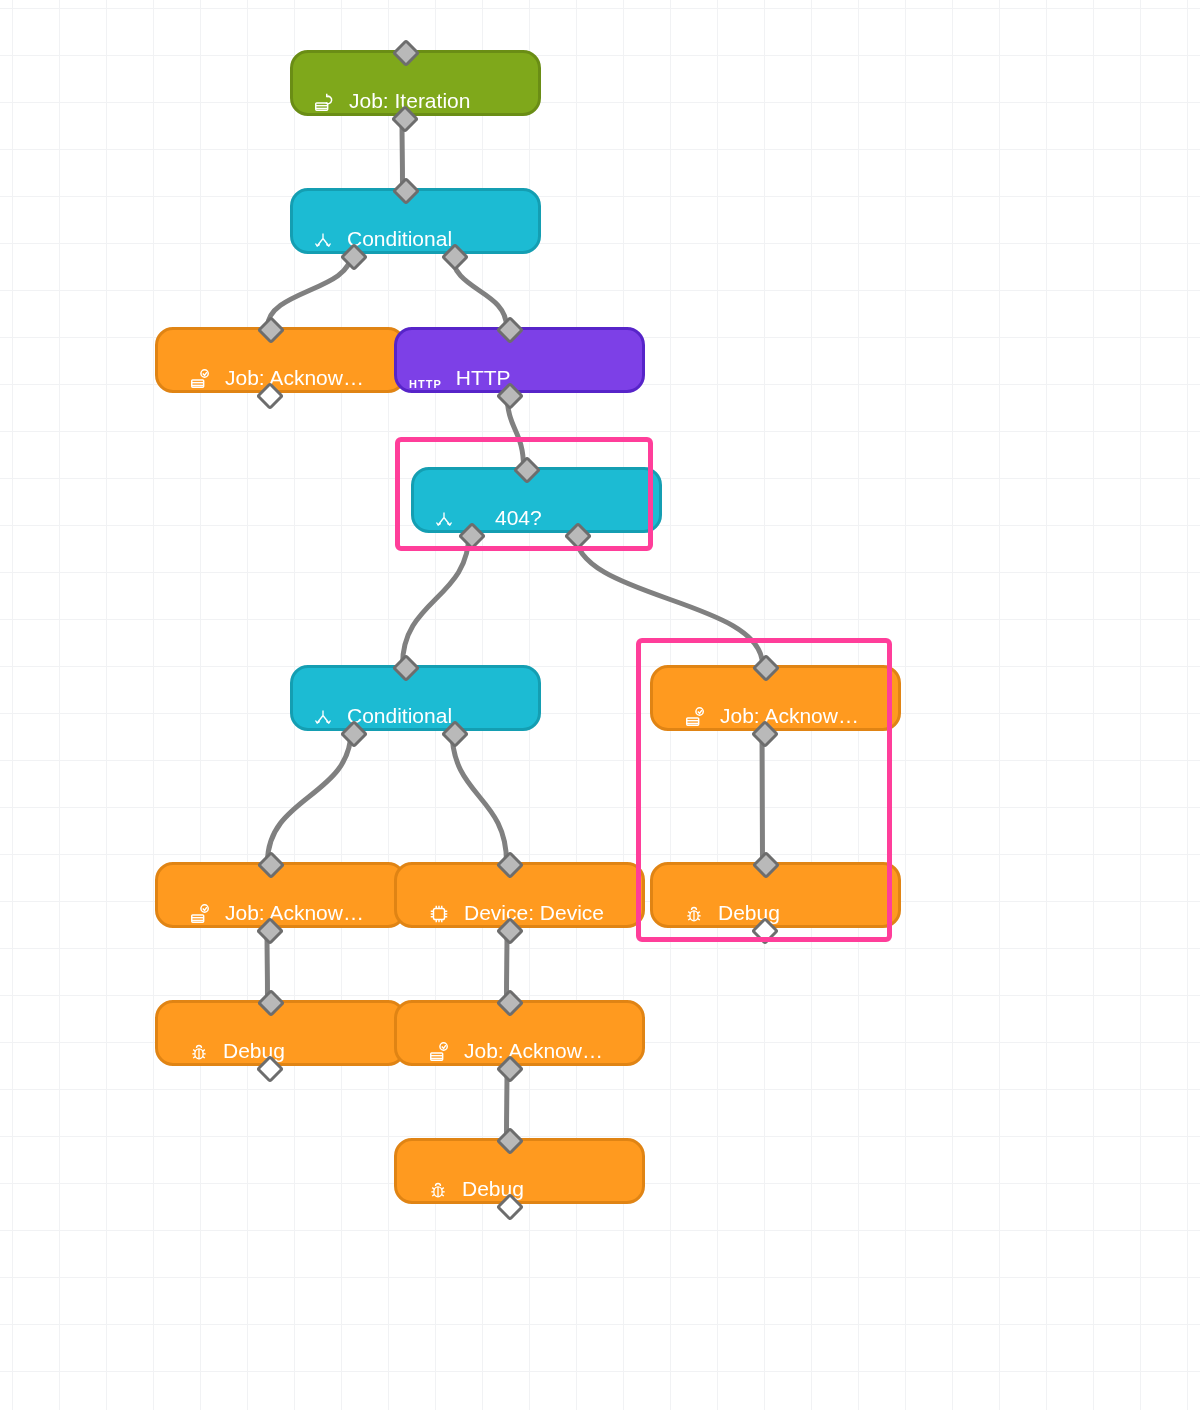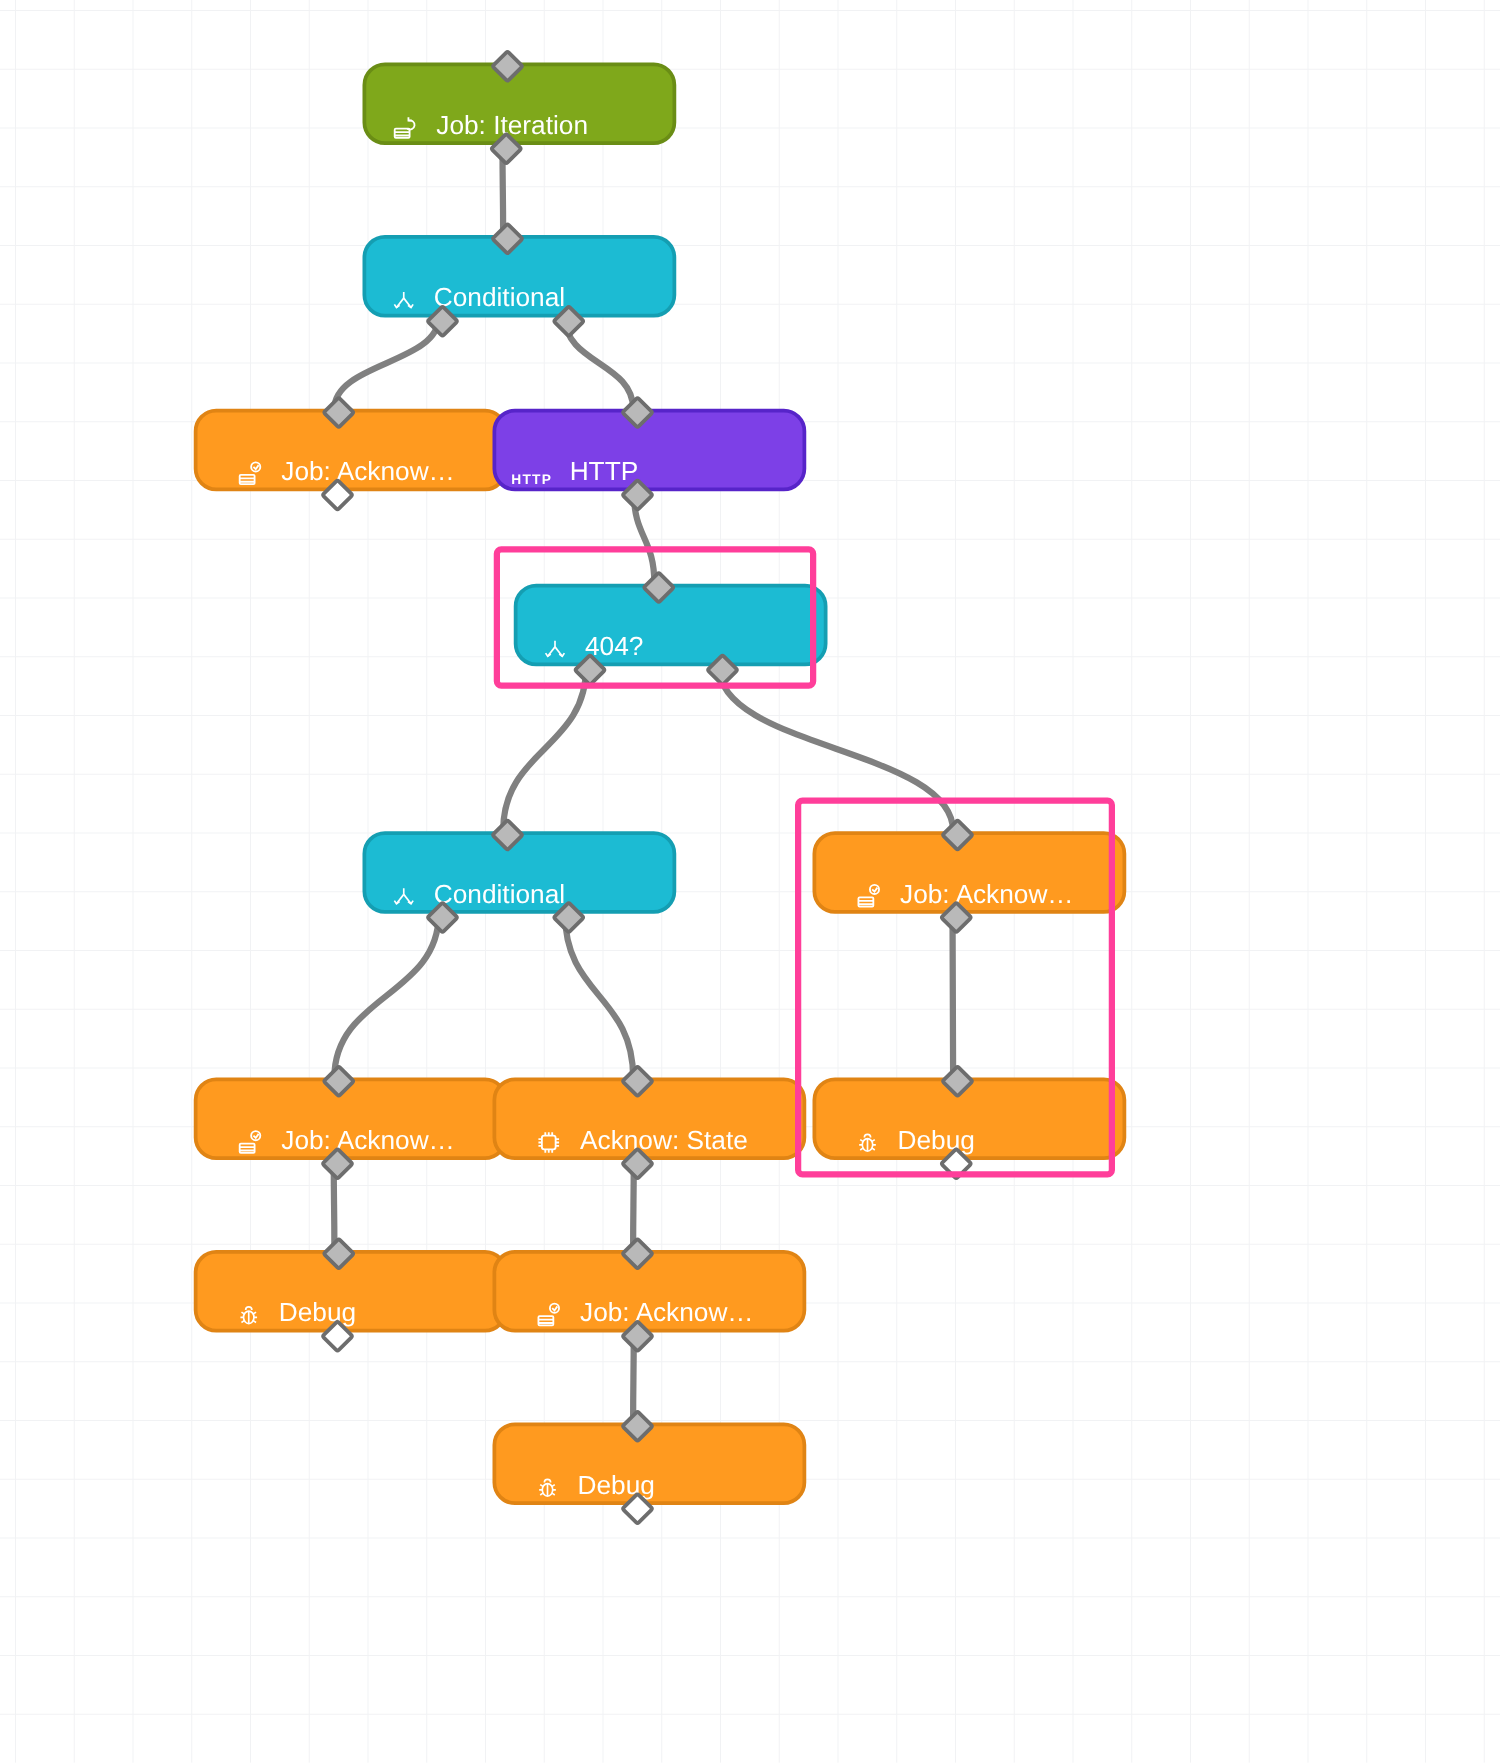--- a/index.html
+++ b/index.html
@@ -158,21 +158,21 @@
       <div class="port port-out-white" style="left: 112px; top: 66px;"></div>
     </div>
     <div class="node node-purple" style="left: 394px; top: 327px; padding-left: 12px;">
       <span class="icon">
         <span class="http-badge">HTTP</span>
       </span>
       <span class="label">HTTP</span>
       <div class="port" style="left: 112.5px; top: 0px;"></div>
       <div class="port" style="left: 113px; top: 66px;"></div>
     </div>
-    <div class="node node-cyan" style="left: 411px; top: 467px;">
+    <div class="node node-cyan" style="left: 411px; top: 467px; gap: 27px;">
       <span class="icon">
         <svg class="ic" width="20" height="20" viewBox="0 0 24 24">
           <path d="M12 3 L12 9"></path>
           <path d="M12 9 L5 18"></path>
           <path d="M12 9 L19 18"></path>
           <polyline points="3,15 5,18 8,16" fill="none"></polyline>
           <polyline points="21,15 19,18 16,16" fill="none"></polyline>
         </svg>
       </span>
       <span class="label">404?</span>
@@ -234,21 +234,21 @@
           <line x1="12" y1="18" x2="12" y2="21"></line>
           <line x1="15" y1="18" x2="15" y2="21"></line>
           <line x1="3" y1="9" x2="6" y2="9"></line>
           <line x1="3" y1="12" x2="6" y2="12"></line>
           <line x1="3" y1="15" x2="6" y2="15"></line>
           <line x1="18" y1="9" x2="21" y2="9"></line>
           <line x1="18" y1="12" x2="21" y2="12"></line>
           <line x1="18" y1="15" x2="21" y2="15"></line>
         </svg>
       </span>
-      <span class="label">Acknow: State</span>
+      <span class="label">Device: Device</span>
       <div class="port" style="left: 112.5px; top: 0px;"></div>
       <div class="port" style="left: 113px; top: 66px;"></div>
     </div>
     <div class="node node-orange" style="left: 650px; top: 862px;">
       <span class="icon">
         <svg class="ic" width="20" height="20" viewBox="0 0 24 24">
           <ellipse cx="12" cy="13" rx="5" ry="6"></ellipse>
           <line x1="12" y1="7" x2="12" y2="19"></line>
           <path d="M9 6 a3 3 0 0 1 6 0"></path>
           <line x1="4" y1="13" x2="7" y2="13"></line>

